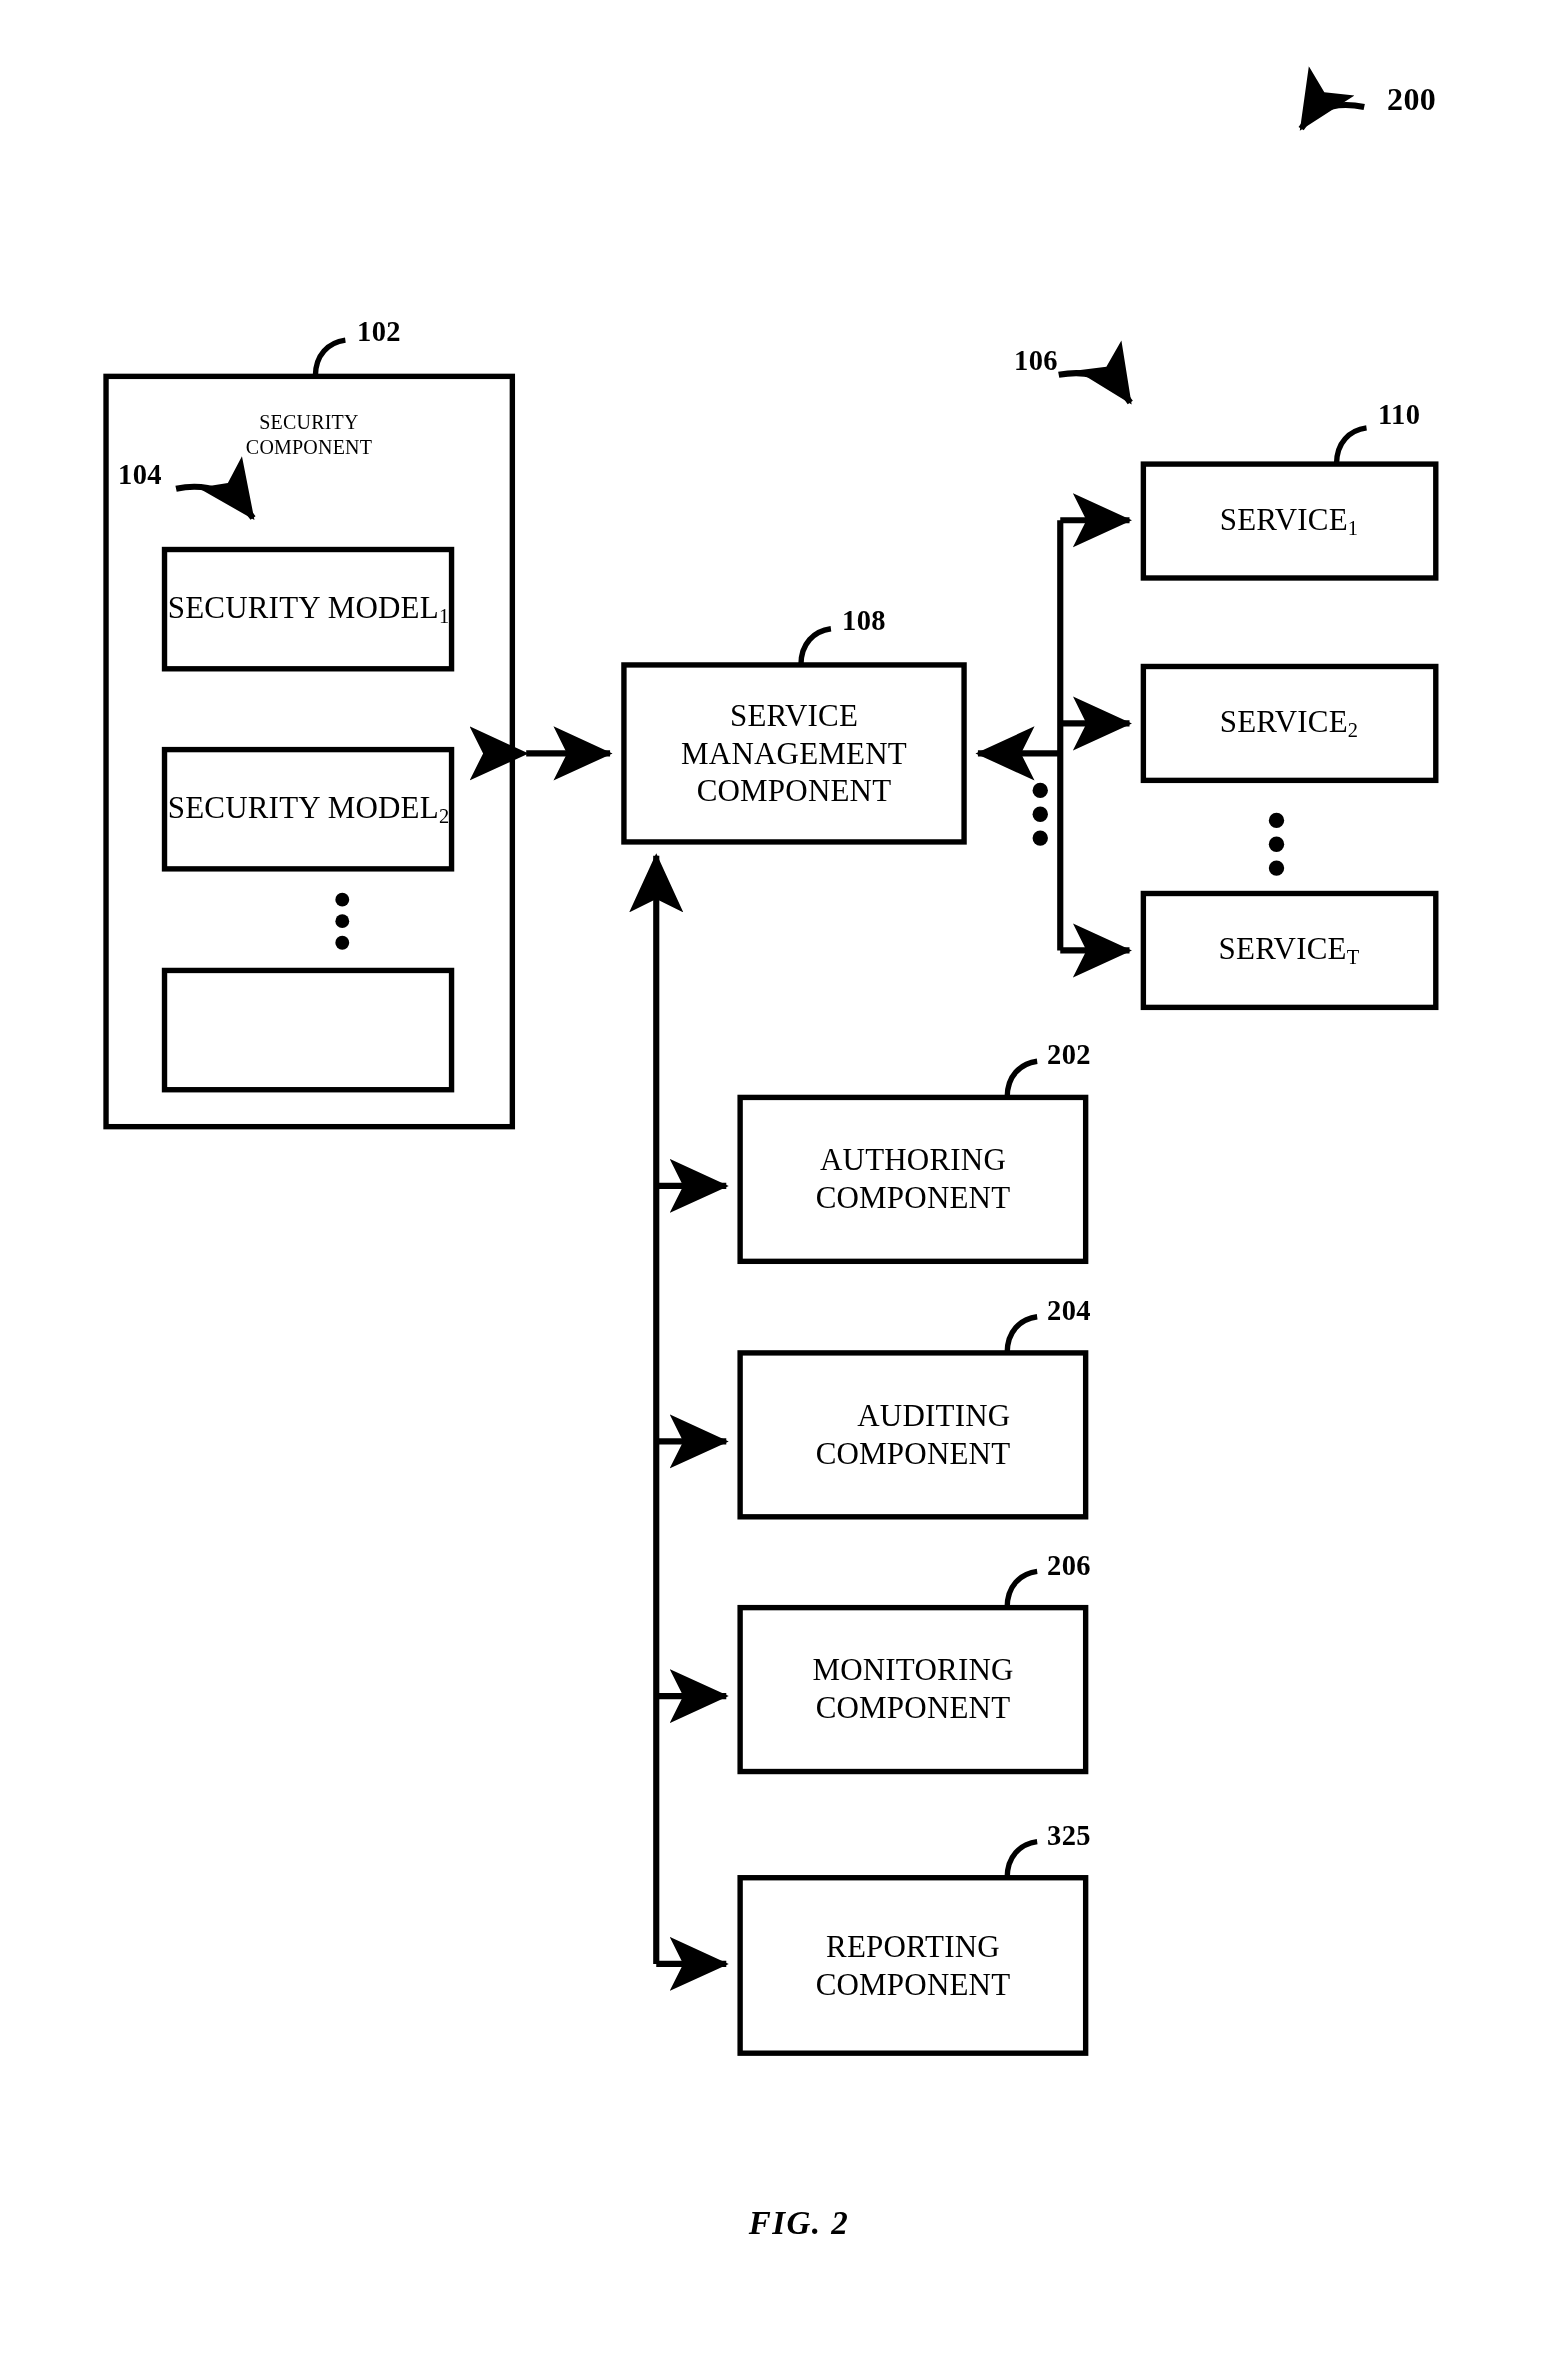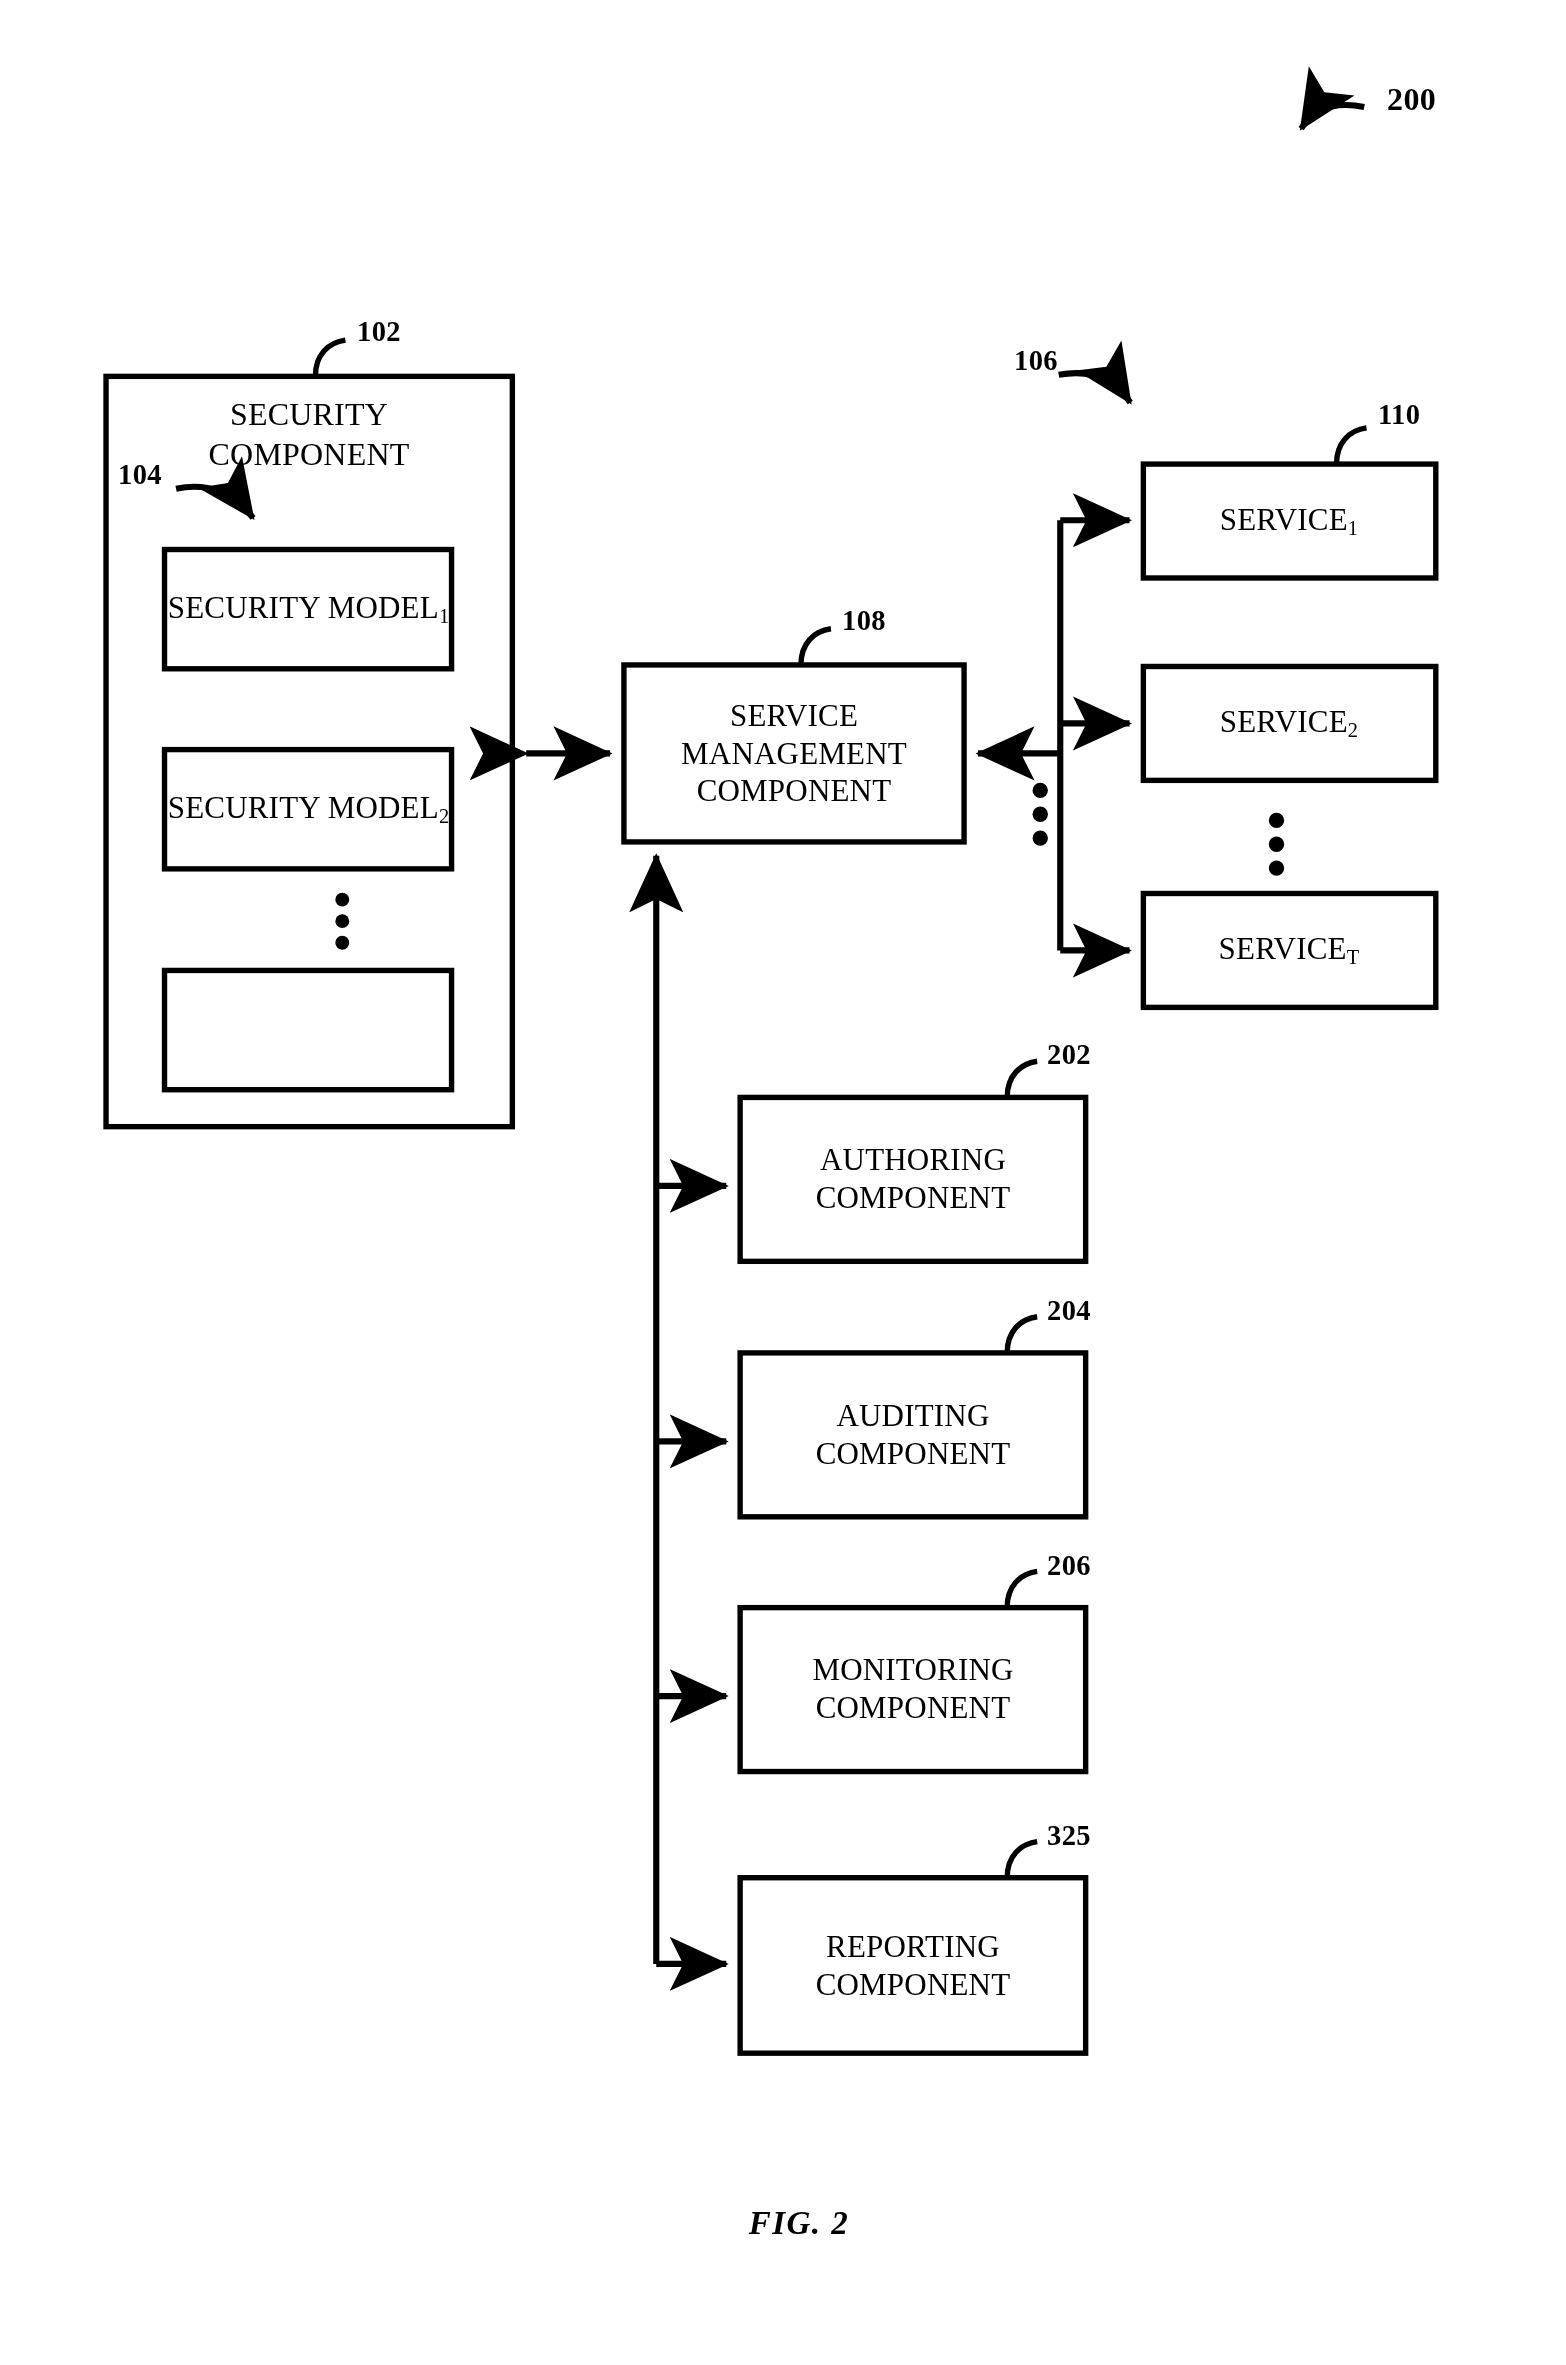--- a/index.html
+++ b/index.html
@@ -89,21 +89,21 @@
     <path d="M1288 2419 C1288 2391 1305 2375 1327 2372" fill="none" stroke="#000" stroke-width="7"></path>
 
     <path d="M208 614 C250 605 285 620 308 652" fill="none" stroke="#000" stroke-width="8" marker-end="url(#ahs)"></path>
     <path d="M1355 466 C1398 458 1428 472 1448 502" fill="none" stroke="#000" stroke-width="8" marker-end="url(#ahs)"></path>
     <path d="M1752 118 C1714 110 1686 121 1670 146" fill="none" stroke="#000" stroke-width="8" marker-end="url(#ahs)"></path>
   </svg>
 
   <div class="reflabel" style="left:1371px; top:65px; font-size:32px;">200</div>
 
   <div class="reflabel" style="left:341px; top:300px;">102</div>
-  <div class="boxtext" style="left:90px; top:376px; width:406px; height:85px; font-size:32px;font-family:Liberation Serif, serif;">
+  <div class="boxtext" style="left:90px; top:376px; width:406px; height:85px; font-size:20px;font-family:Liberation Serif, serif;">
     <span>SECURITY<br>COMPONENT</span>
   </div>
 
   <div class="reflabel" style="left:102px; top:443px;">104</div>
 
   <div class="boxtext" style="left:149px; top:533px; width:287px; height:119px; font-size:31px;">
     <span><span>SECURITY MODEL</span><sub>1</sub></span>
   </div>
   <div class="boxtext" style="left:149px; top:733px; width:287px; height:119px; font-size:31px;">
     <span><span>SECURITY MODEL</span><sub>2</sub></span>
@@ -126,21 +126,21 @@
   <div class="boxtext" style="left:1127px; top:877px; width:292px; height:114px; font-size:31px;">
     <span><span>SERVICE</span><sub>T</sub></span>
   </div>
 
   <div class="reflabel" style="left:1031px; top:1023px;">202</div>
   <div class="boxtext" style="left:724px; top:1081px; width:346px; height:164px; font-size:31px;">
     <span>AUTHORING<br>COMPONENT</span>
   </div>
 
   <div class="reflabel" style="left:1031px; top:1279px;">204</div>
-  <div class="boxtext" style="left:724px; top:1337px; width:346px; height:164px; font-size:31px;">
+  <div class="boxtext" style="left:724px; top:1337px; width:346px; height:164px; font-size:31px;text-align:right;">
     <span>AUDITING<br>COMPONENT</span>
   </div>
 
   <div class="reflabel" style="left:1031px; top:1534px;">206</div>
   <div class="boxtext" style="left:724px; top:1591px; width:346px; height:164px; font-size:31px;">
     <span>MONITORING<br>COMPONENT</span>
   </div>
 
   <div class="reflabel" style="left:1031px; top:1804px;">325</div>
   <div class="boxtext" style="left:724px; top:1862px; width:346px; height:175px; font-size:31px;">

